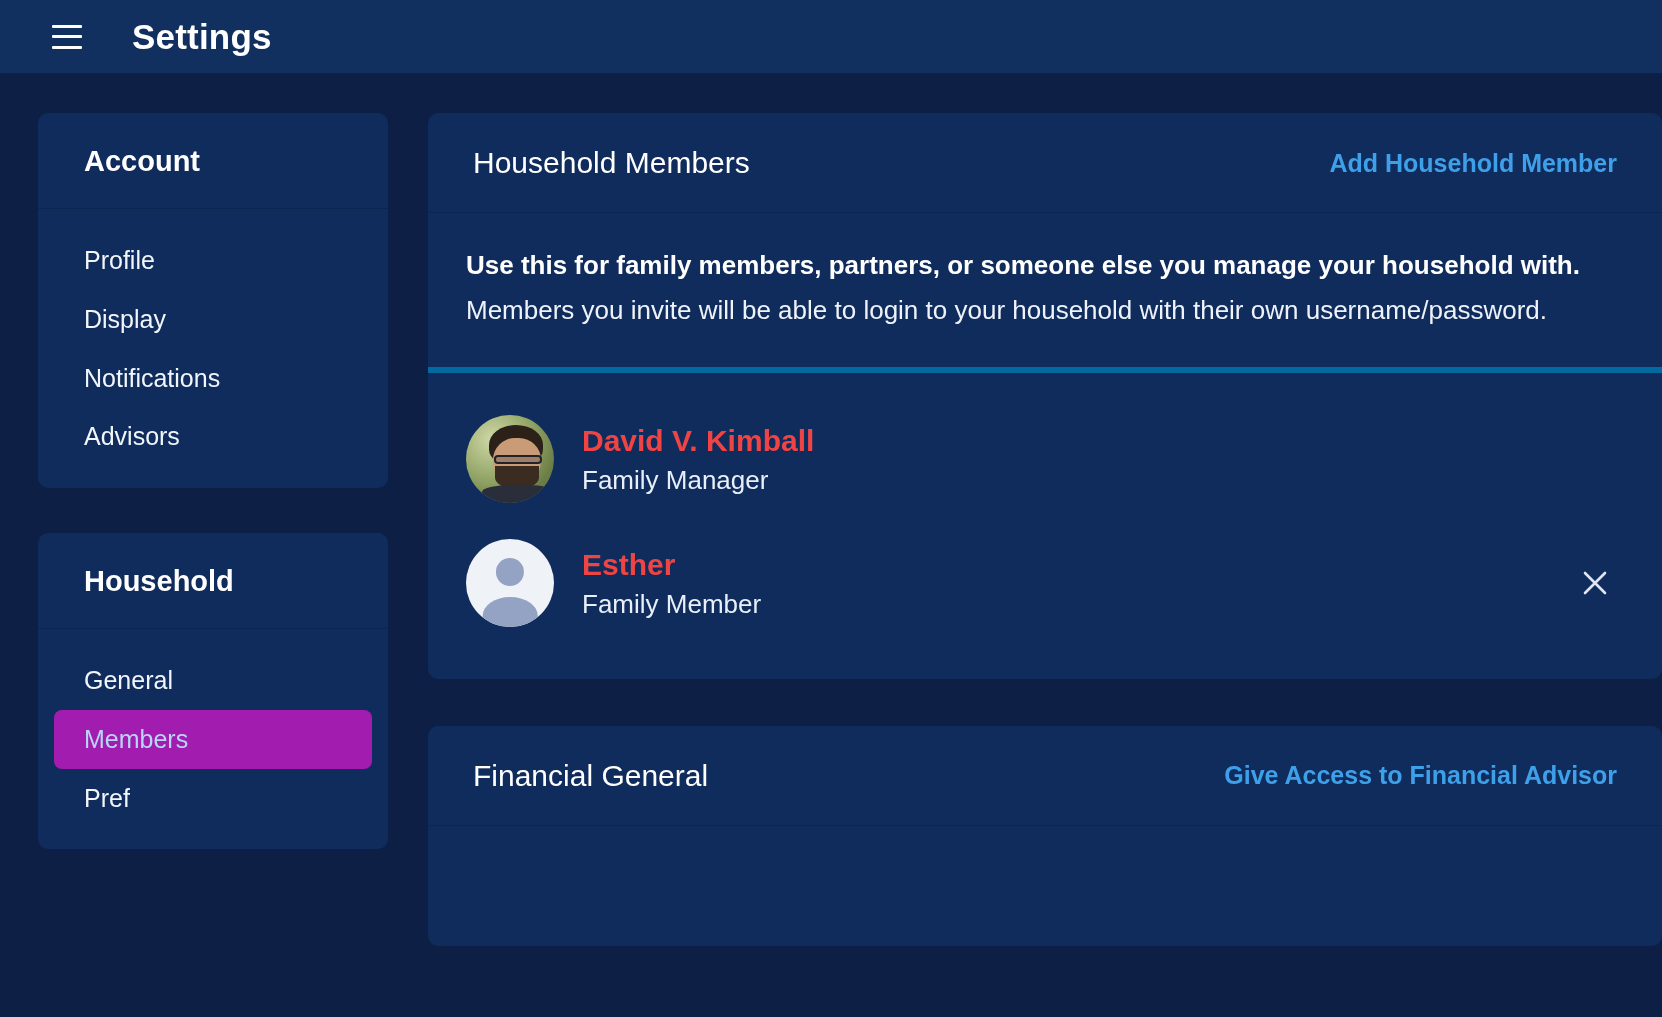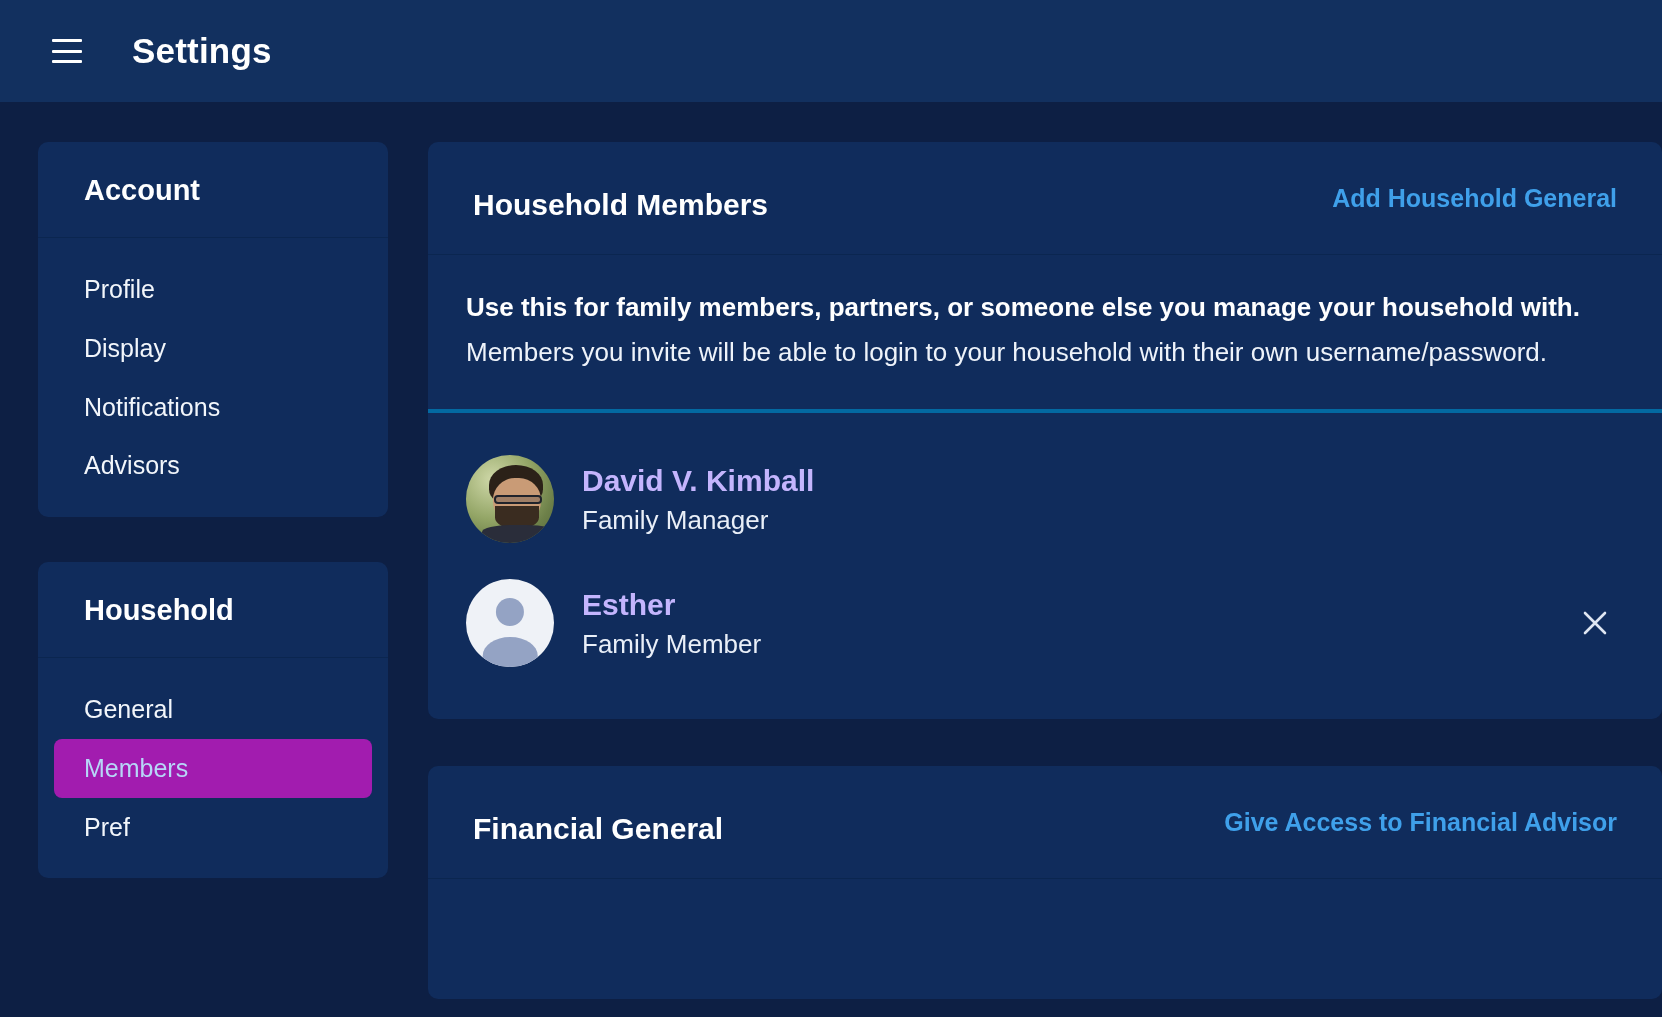--- a/index.html
+++ b/index.html
@@ -12,21 +12,21 @@
 
   body {
     background: #0d1f44;
     font-family: "Liberation Sans", sans-serif;
     color: #ffffff;
     -webkit-font-smoothing: antialiased;
   }
 
   
   .appbar {
-    height: 102px;
+    height: 73px;
     background: #12305f;
     display: flex;
     align-items: center;
     padding-left: 52px;
     position: relative;
     z-index: 5;
   }
   .hamburger {
     width: 30px;
     height: 24px;
@@ -106,38 +106,37 @@
   }
   .card-head {
     display: flex;
     align-items: center;
     justify-content: space-between;
     padding: 33px 45px 32px 45px;
     border-bottom: 1px solid #0b2650;
   }
   .card-title {
     font-size: 30px;
-    font-weight: bold;
+    font-weight: normal;
     color: #ffffff;
-    margin-top: 13px;
   }
   .card-action {
     font-size: 25px;
     font-weight: bold;
     color: #3fa0ea;
     cursor: pointer;
     white-space: nowrap;
   }
 
   .card-desc {
     padding: 30px 45px 34px 38px;
     font-size: 26px;
     line-height: 1.73;
     color: #eef3fa;
-    border-bottom: 4px solid #0369a1;
+    border-bottom: 6px solid #0369a1;
     font-weight: 400;
   }
   .card-desc b { font-weight: bold; color: #ffffff; }
 
   .member-list { padding: 24px 0 34px 0; }
   .member-row {
     display: flex;
     align-items: center;
     padding: 18px 45px 18px 38px;
     position: relative;
@@ -208,21 +207,21 @@
     transform: translateX(-50%);
     width: 62%; height: 42%;
     border-radius: 50% 50% 0 0;
     background: #94a3c4;
   }
 
   .member-text { display: flex; flex-direction: column; }
   .member-name {
     font-size: 30px;
     font-weight: bold;
-    color: #c4b5fd;
+    color: #ef4444;
     line-height: 1.3;
   }
   .member-role {
     font-size: 26px;
     color: #e9eff8;
     margin-top: 4px;
     line-height: 1.3;
   }
 
   .remove-btn {
@@ -274,21 +273,21 @@
       </div>
     </div>
 
   </div>
 
   <div class="main">
 
     <div class="card">
       <div class="card-head">
         <div class="card-title">Household Members</div>
-        <div class="card-action">Add Household General</div>
+        <div class="card-action">Add Household Member</div>
       </div>
 
       <div class="card-desc">
         <b>Use this for family members, partners, or someone else you manage your household with.</b><span> Members you invite will be able to login to your household with their own username/password.</span>
       </div>
 
       <div class="member-list">
 
         <div class="member-row">
           <div class="avatar photo">

